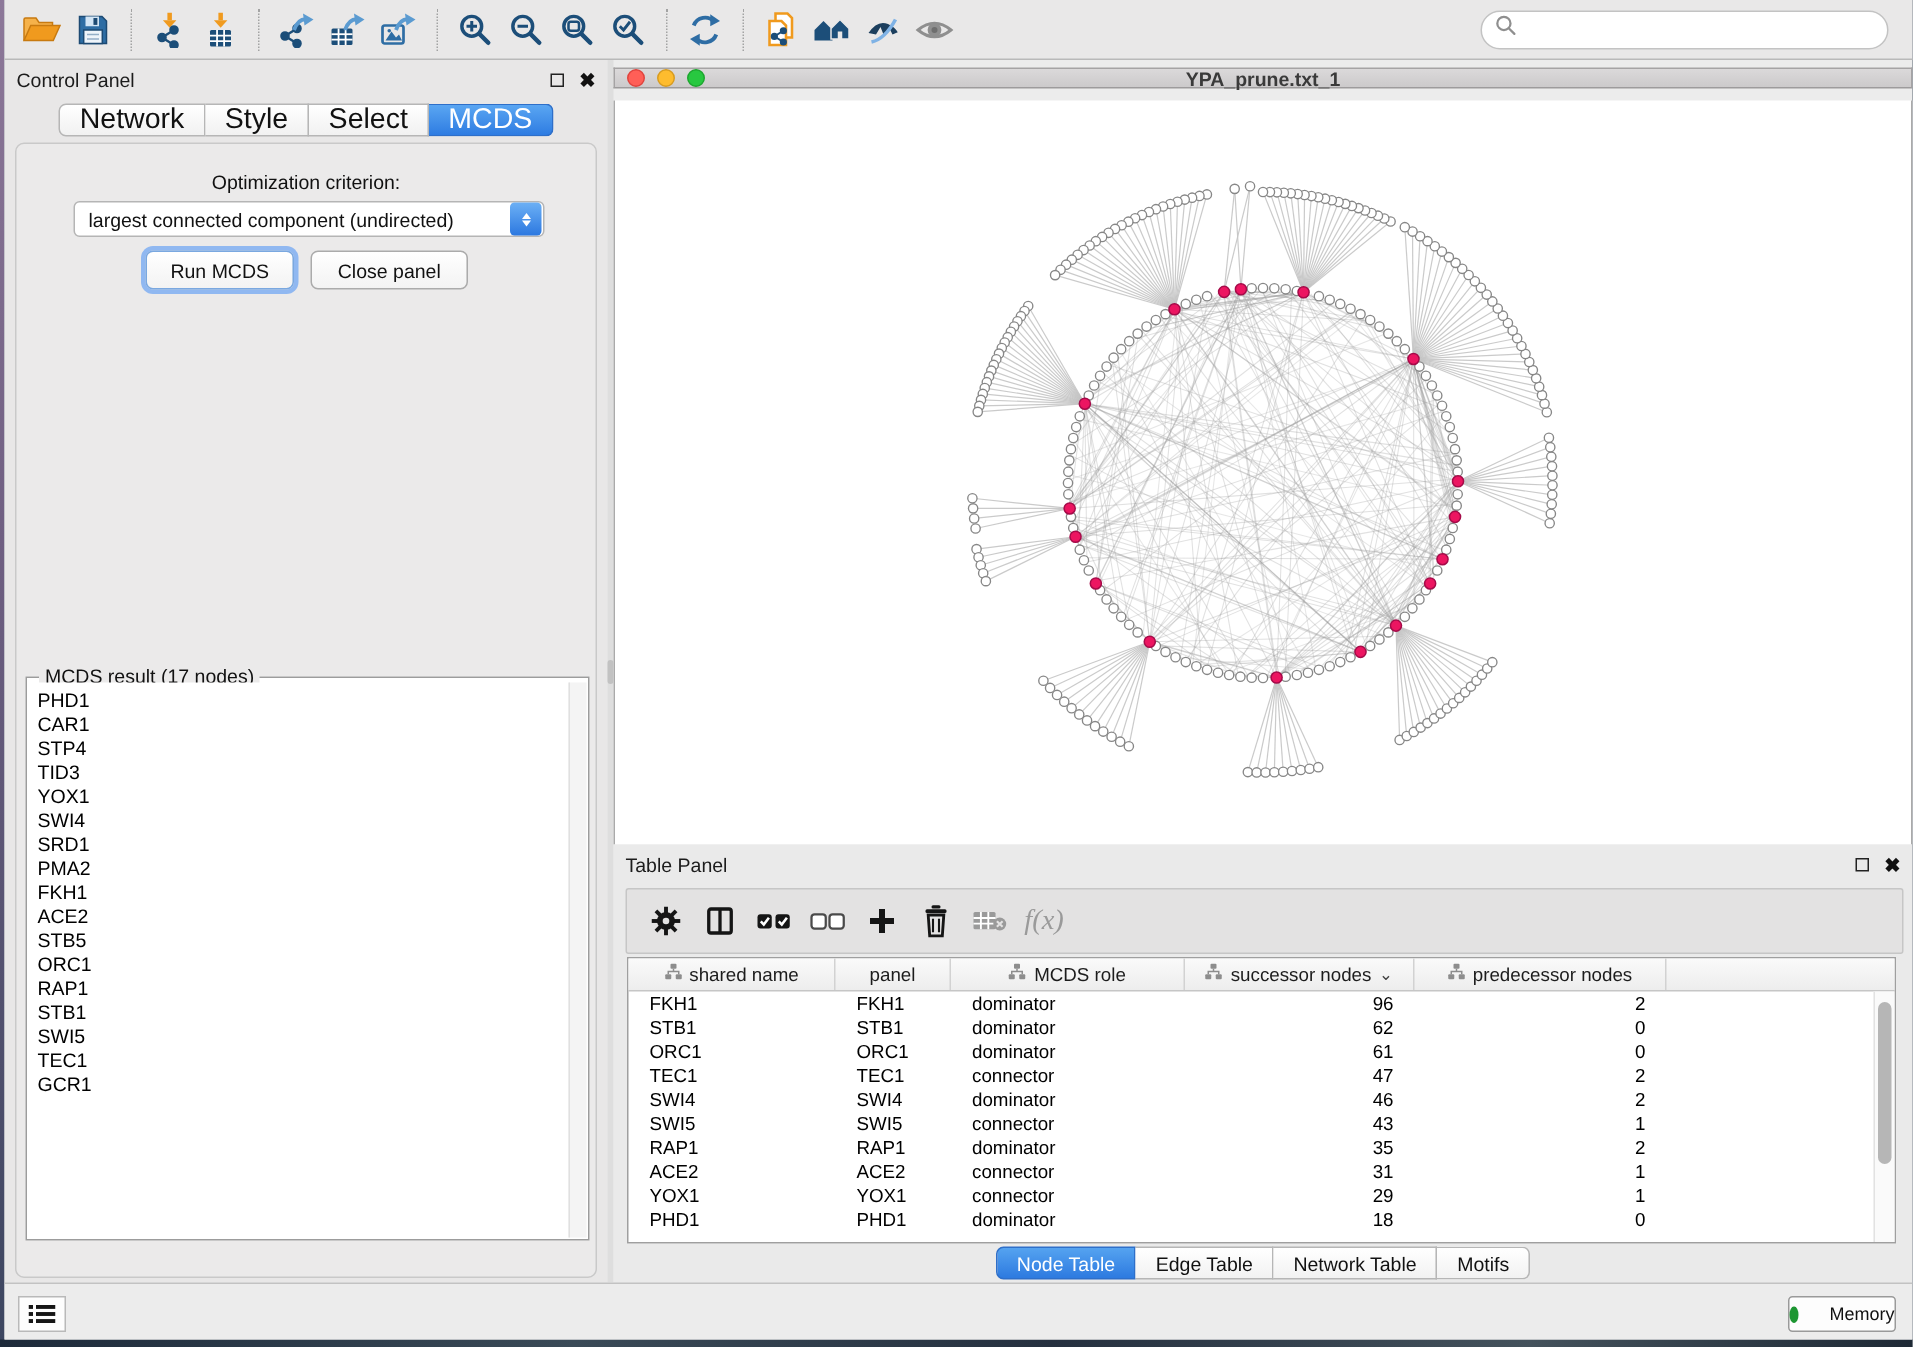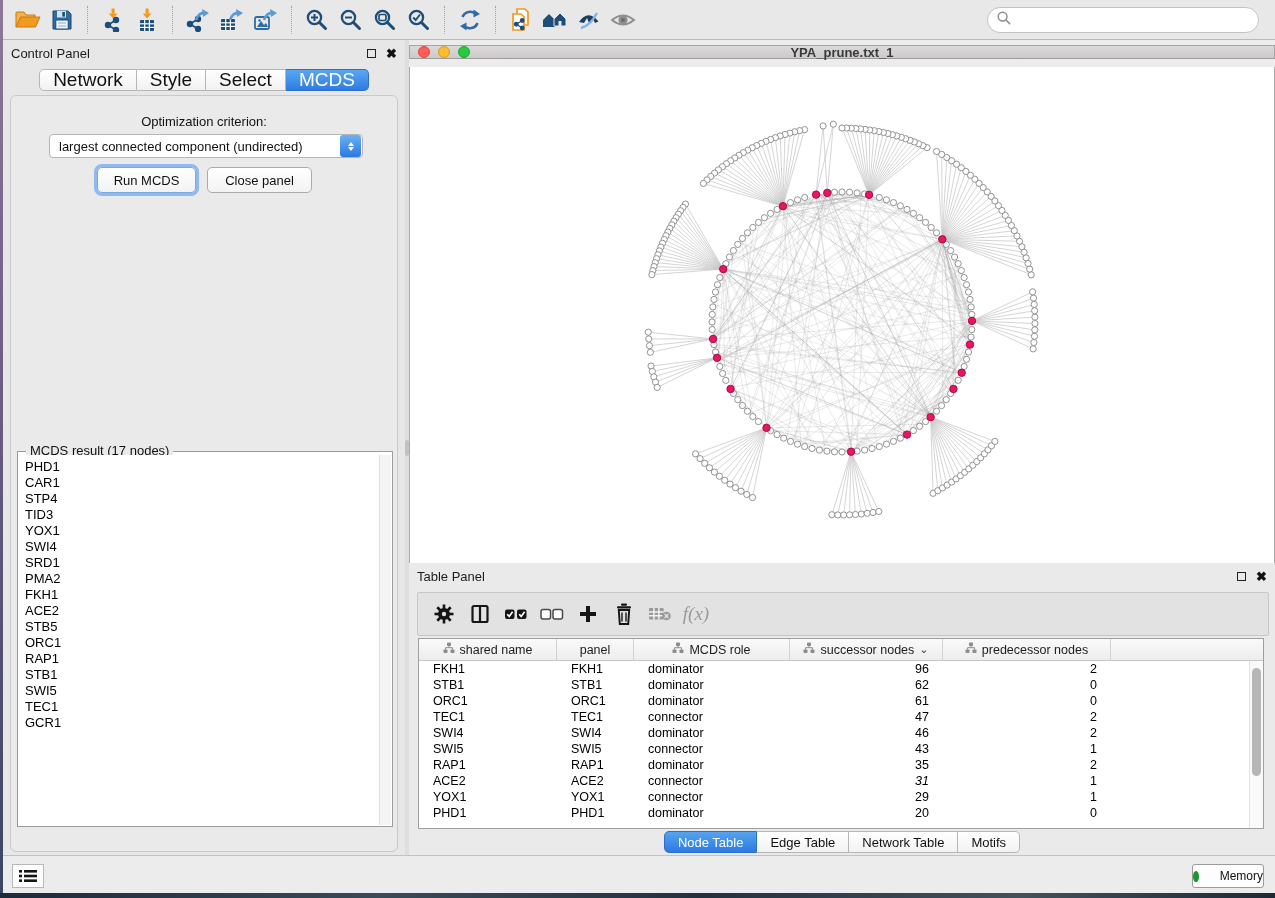--- a/index.html
+++ b/index.html
@@ -1209,35 +1209,35 @@
             <div class="nt-cell" style="width: 138px; text-align: left;">RAP1</div>
             <div class="nt-cell" style="width: 77px; text-align: left;">RAP1</div>
             <div class="nt-cell" style="width: 156px; text-align: left;">dominator</div>
             <div class="nt-cell" style="width: 153px; text-align: right;">35</div>
             <div class="nt-cell" style="width: 168px; text-align: right;">2</div>
           </div>
           <div class="nt-row">
             <div class="nt-cell" style="width: 138px; text-align: left;">ACE2</div>
             <div class="nt-cell" style="width: 77px; text-align: left;">ACE2</div>
             <div class="nt-cell" style="width: 156px; text-align: left;">connector</div>
-            <div class="nt-cell" style="width: 153px; text-align: right; font-style: italic;">31</div>
+            <div class="nt-cell" style="width: 153px; text-align: right;">31</div>
             <div class="nt-cell" style="width: 168px; text-align: right;">1</div>
           </div>
           <div class="nt-row">
             <div class="nt-cell" style="width: 138px; text-align: left;">YOX1</div>
             <div class="nt-cell" style="width: 77px; text-align: left;">YOX1</div>
             <div class="nt-cell" style="width: 156px; text-align: left;">connector</div>
             <div class="nt-cell" style="width: 153px; text-align: right;">29</div>
             <div class="nt-cell" style="width: 168px; text-align: right;">1</div>
           </div>
           <div class="nt-row">
             <div class="nt-cell" style="width: 138px; text-align: left;">PHD1</div>
             <div class="nt-cell" style="width: 77px; text-align: left;">PHD1</div>
             <div class="nt-cell" style="width: 156px; text-align: left;">dominator</div>
-            <div class="nt-cell" style="width: 153px; text-align: right;">20</div>
+            <div class="nt-cell" style="width: 153px; text-align: right;">18</div>
             <div class="nt-cell" style="width: 168px; text-align: right;">0</div>
           </div>
         </div>
       <div id="nt-scroll">
         <div id="nt-thumb"></div>
       </div>
     </div>
     <div id="tp-tabs">
         <div class="tp-tab sel">Node Table</div>
         <div class="tp-tab">Edge Table</div>

